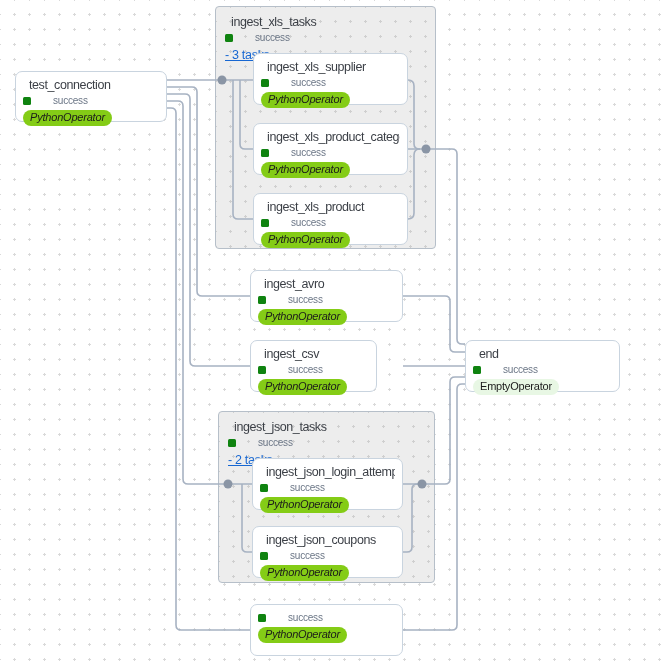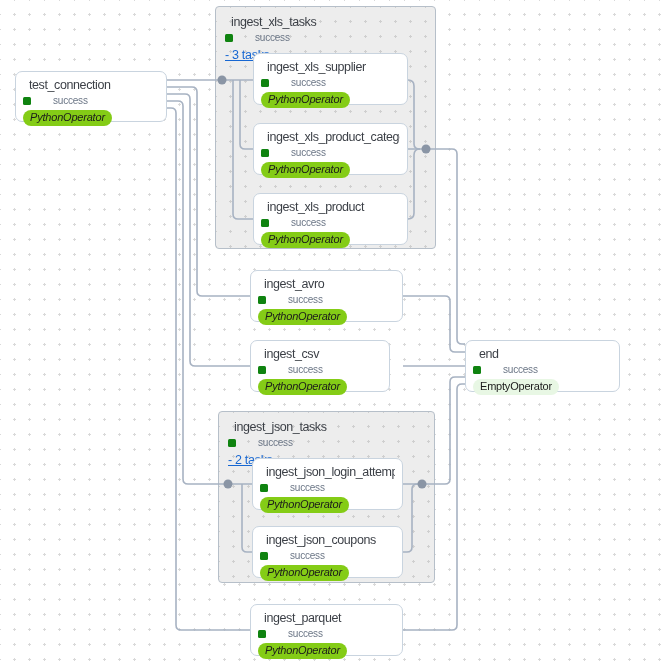--- a/index.html
+++ b/index.html
@@ -138,21 +138,21 @@
 
   <div class="node" style="left:250px;top:270px;width:153px;height:52px">
     <div class="node-title">ingest_avro</div>
     <div class="status-row">
       <span class="status-square"></span>
       <span class="status-text">success</span>
     </div>
     <span class="chip chip-python">PythonOperator</span>
   </div>
 
-  <div class="node" style="left:250px;top:340px;width:140px;height:52px">
+  <div class="node" style="left:250px;top:340px;width:127px;height:52px">
     <div class="node-title">ingest_csv</div>
     <div class="status-row">
       <span class="status-square"></span>
       <span class="status-text">success</span>
     </div>
     <span class="chip chip-python">PythonOperator</span>
   </div>
 
   <div class="node" style="left:465px;top:340px;width:155px;height:52px">
     <div class="node-title">end</div>
@@ -175,21 +175,20 @@
   <div class="node" style="left:252px;top:526px;width:151px;height:52px">
     <div class="node-title">ingest_json_coupons</div>
     <div class="status-row">
       <span class="status-square"></span>
       <span class="status-text">success</span>
     </div>
     <span class="chip chip-python">PythonOperator</span>
   </div>
 
   <div class="node" style="left:250px;top:604px;width:153px;height:52px">
-    <div class="node-title">ingest_parquet</div>
     <div class="status-row">
       <span class="status-square"></span>
       <span class="status-text">success</span>
     </div>
     <span class="chip chip-python">PythonOperator</span>
   </div>
 
 </div>
 
 </body></html>

